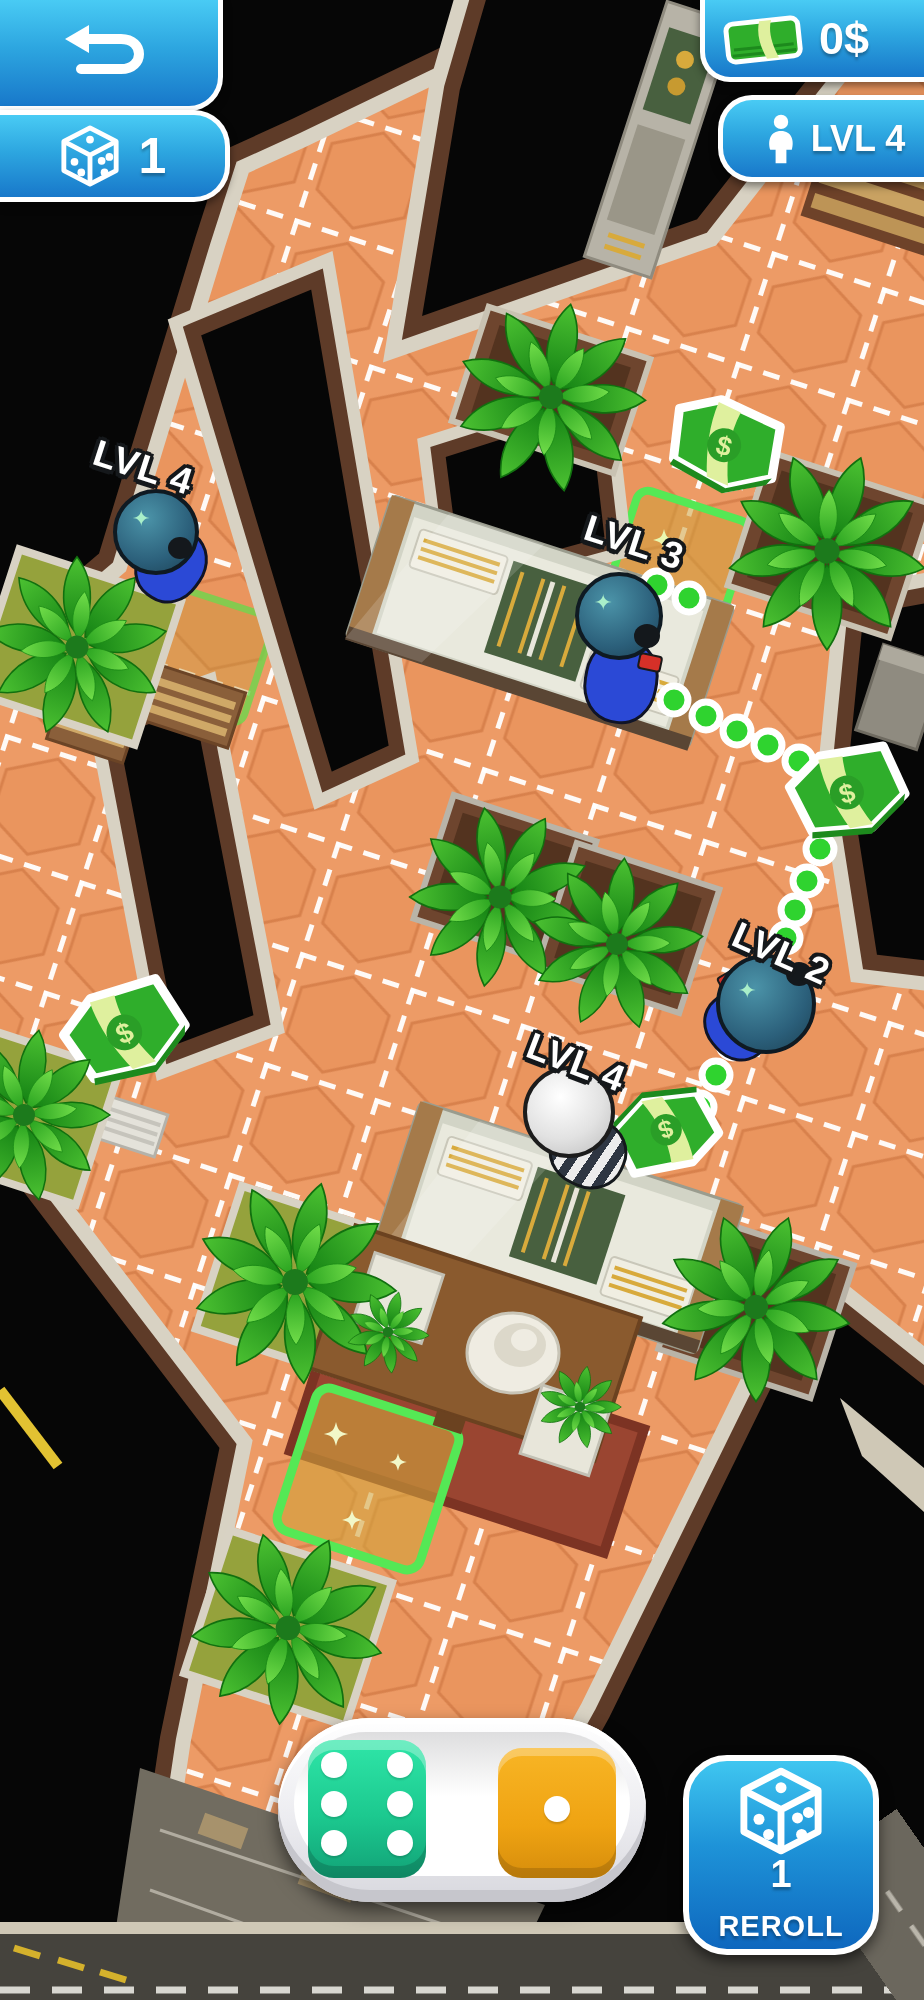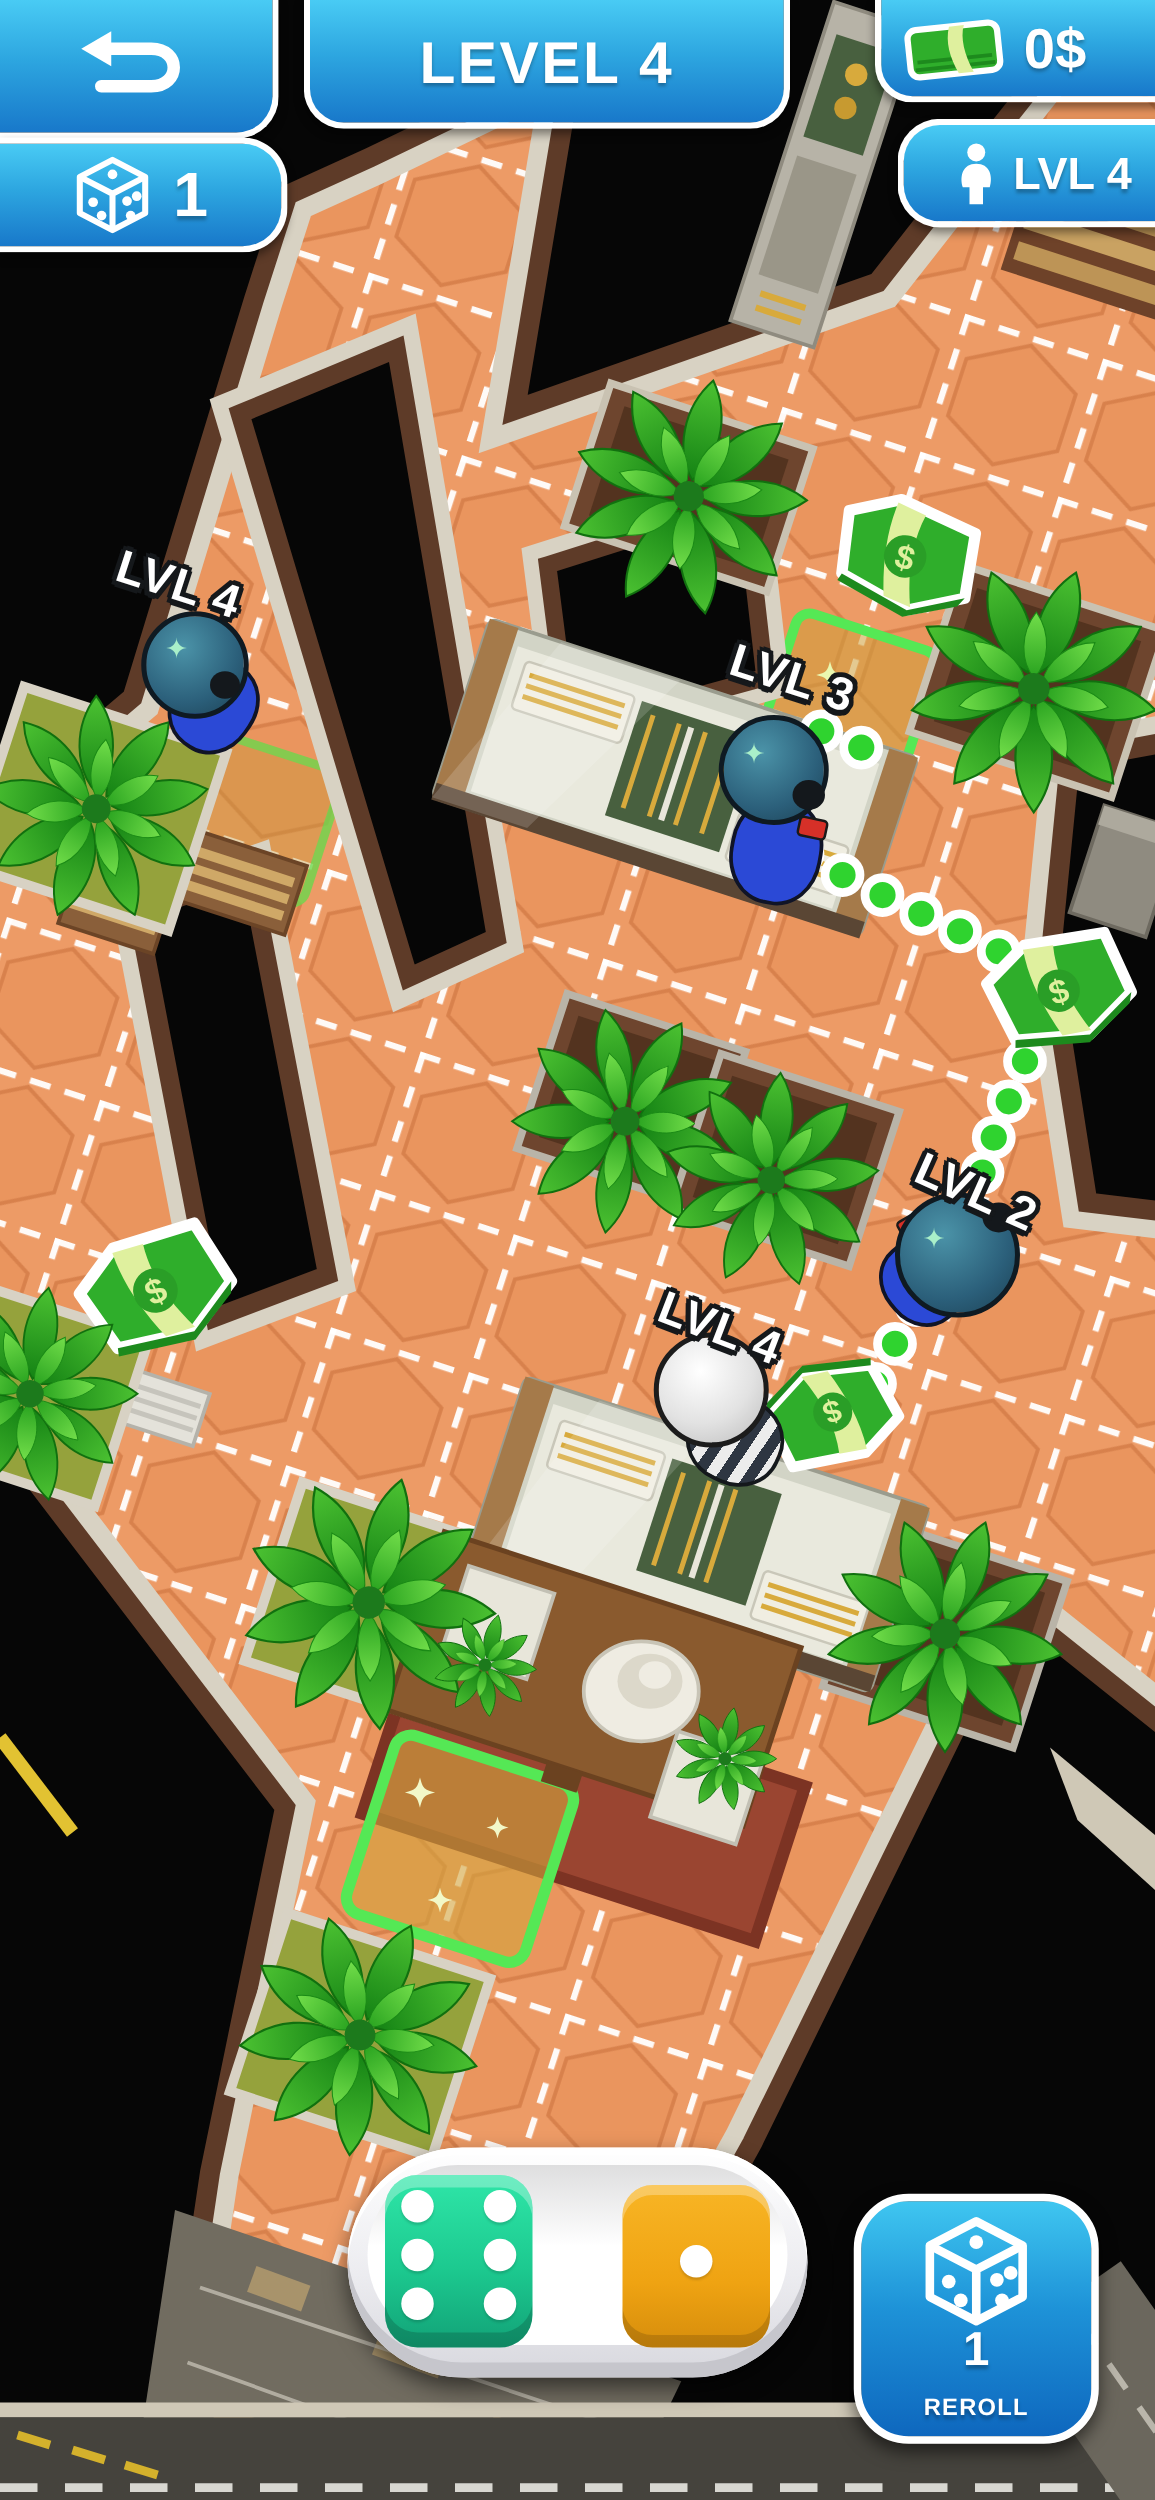--- a/index.html
+++ b/index.html
@@ -39,21 +39,21 @@
      box-shadow:inset 0 10px 0 rgba(255,255,255,.30), inset 0 -12px 0 rgba(0,0,0,.16);}
   #die-orange{left:220px;top:30px;width:118px;height:130px;border-radius:24px;
      background:linear-gradient(180deg,#f8b525 0%,#efa312 60%,#d68d0c 100%);
      box-shadow:inset 0 8px 0 rgba(255,255,255,.28), inset 0 -10px 0 rgba(0,0,0,.14);}
   .pip{position:absolute;width:26px;height:26px;border-radius:50%;background:#fff;box-shadow:0 2px 2px rgba(0,0,0,.15);}
   #reroll-btn{position:absolute;left:683px;top:1755px;width:184px;height:188px;z-index:10;border-radius:44px;
      background:linear-gradient(180deg,#3fc6f0 0%,#1e93d8 45%,#0e67be 100%);border:6px solid #fff;
      box-shadow:0 6px 14px rgba(0,0,0,.55);display:flex;flex-direction:column;align-items:center;justify-content:center;
      color:#fff;font-weight:900;gap:0;}
   #reroll-btn .cnt{font-size:38px;line-height:1.05;text-shadow:0 3px 3px rgba(0,0,0,.3);}
-  #reroll-btn .lbl{font-size:19px;letter-spacing:1px;line-height:1.1;text-shadow:0 3px 3px rgba(0,0,0,.3);margin-top:16px;}
+  #reroll-btn .lbl{font-size:29px;letter-spacing:1px;line-height:1.1;text-shadow:0 3px 3px rgba(0,0,0,.3);margin-top:16px;}
 </style>
 </head>
 <body>
 
 <div id="stage">
 
 <svg id="scene" width="924" height="2000" viewBox="0 0 924 2000">
   <defs>
     <pattern id="tiles" width="116" height="116" patternUnits="userSpaceOnUse" patternTransform="rotate(18 0 0)">
       <rect width="116" height="116" fill="#ed9b66"></rect>
@@ -368,23 +368,20 @@
 </div>
 <div class="char-label" style="left:576px;top:1063px;transform:translate(-50%,-50%) rotate(21deg);"><span>LVL 4</span></div>
 
 <div id="back-btn" class="hud">
   <svg width="100" height="64" viewBox="0 0 100 64">
     <path d="M30,18 H62 C86,18 86,48 62,48 H22" fill="none" stroke="#fff" stroke-width="10" stroke-linecap="round" stroke-linejoin="round"></path>
     <polygon points="30,4 30,32 6,18" fill="#fff"></polygon>
   </svg>
 </div>
 
-<div id="level-banner" class="hud">
-  <span class="hud-text">LEVEL 4</span>
-</div>
 
 <div id="money-btn" class="hud">
   <svg width="84" height="60" viewBox="0 0 84 60">
     <g transform="rotate(-6 42 30)">
       <rect x="6" y="12" width="72" height="38" rx="7" fill="#2fae2b" stroke="#ffffff" stroke-width="5"></rect>
       <path d="M10,44 h64 M12,38 h60" stroke="#1d8a1d" stroke-width="3"></path>
       <path d="M40,12 C36,24 38,36 44,50 L56,50 C50,36 48,22 52,12 Z" fill="#dff09e"></path>
     </g>
   </svg>
   <span class="hud-text">0$</span>

